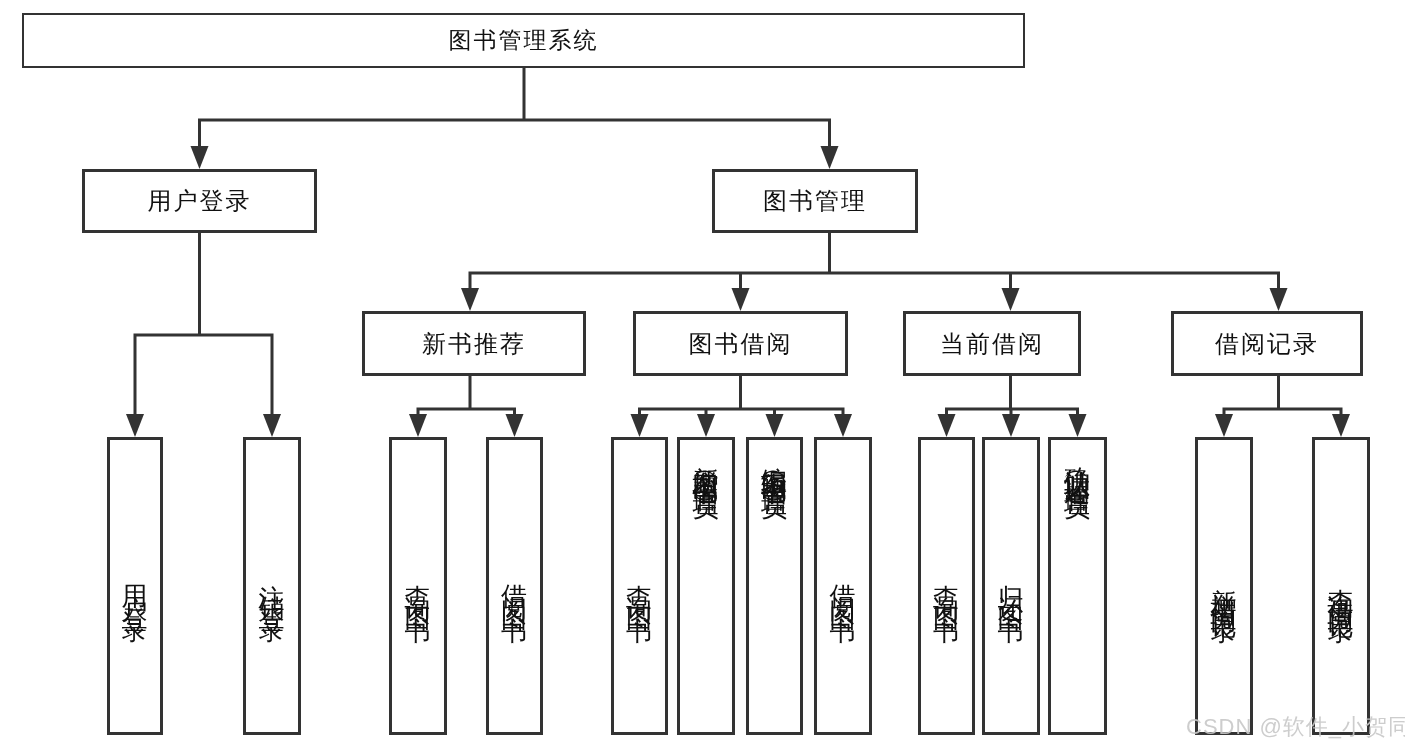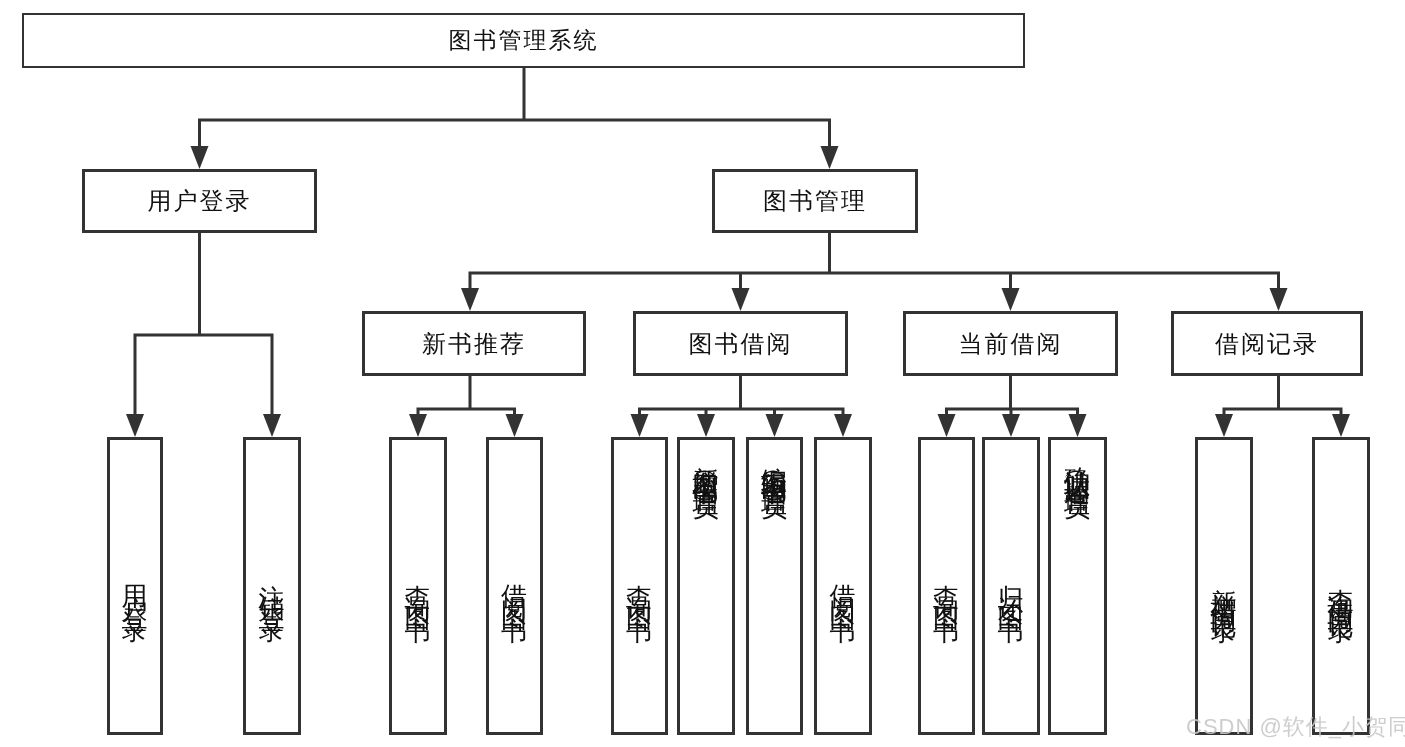--- a/index.html
+++ b/index.html
@@ -80,21 +80,21 @@
   <div class="box" style="left:712px;top:169px;width:206px;height:64px">
     <span class="hlabel">图书管理</span>
   </div>
 
   <div class="box" style="left:362px;top:311px;width:224px;height:65px">
     <span class="hlabel">新书推荐</span>
   </div>
   <div class="box" style="left:633px;top:311px;width:215px;height:65px">
     <span class="hlabel">图书借阅</span>
   </div>
-  <div class="box" style="left:903px;top:311px;width:215px;height:65px">
+  <div class="box" style="left:903px;top:311px;width:178px;height:65px">
     <span class="hlabel">当前借阅</span>
   </div>
   <div class="box" style="left:1171px;top:311px;width:192px;height:65px">
     <span class="hlabel">借阅记录</span>
   </div>
 
   <div class="box leaf ls4" style="left:107px;top:437px;width:56px;height:298px">
     <span>用户登录</span>
   </div>
   <div class="box leaf ls4" style="left:243px;top:437px;width:58px;height:298px">

